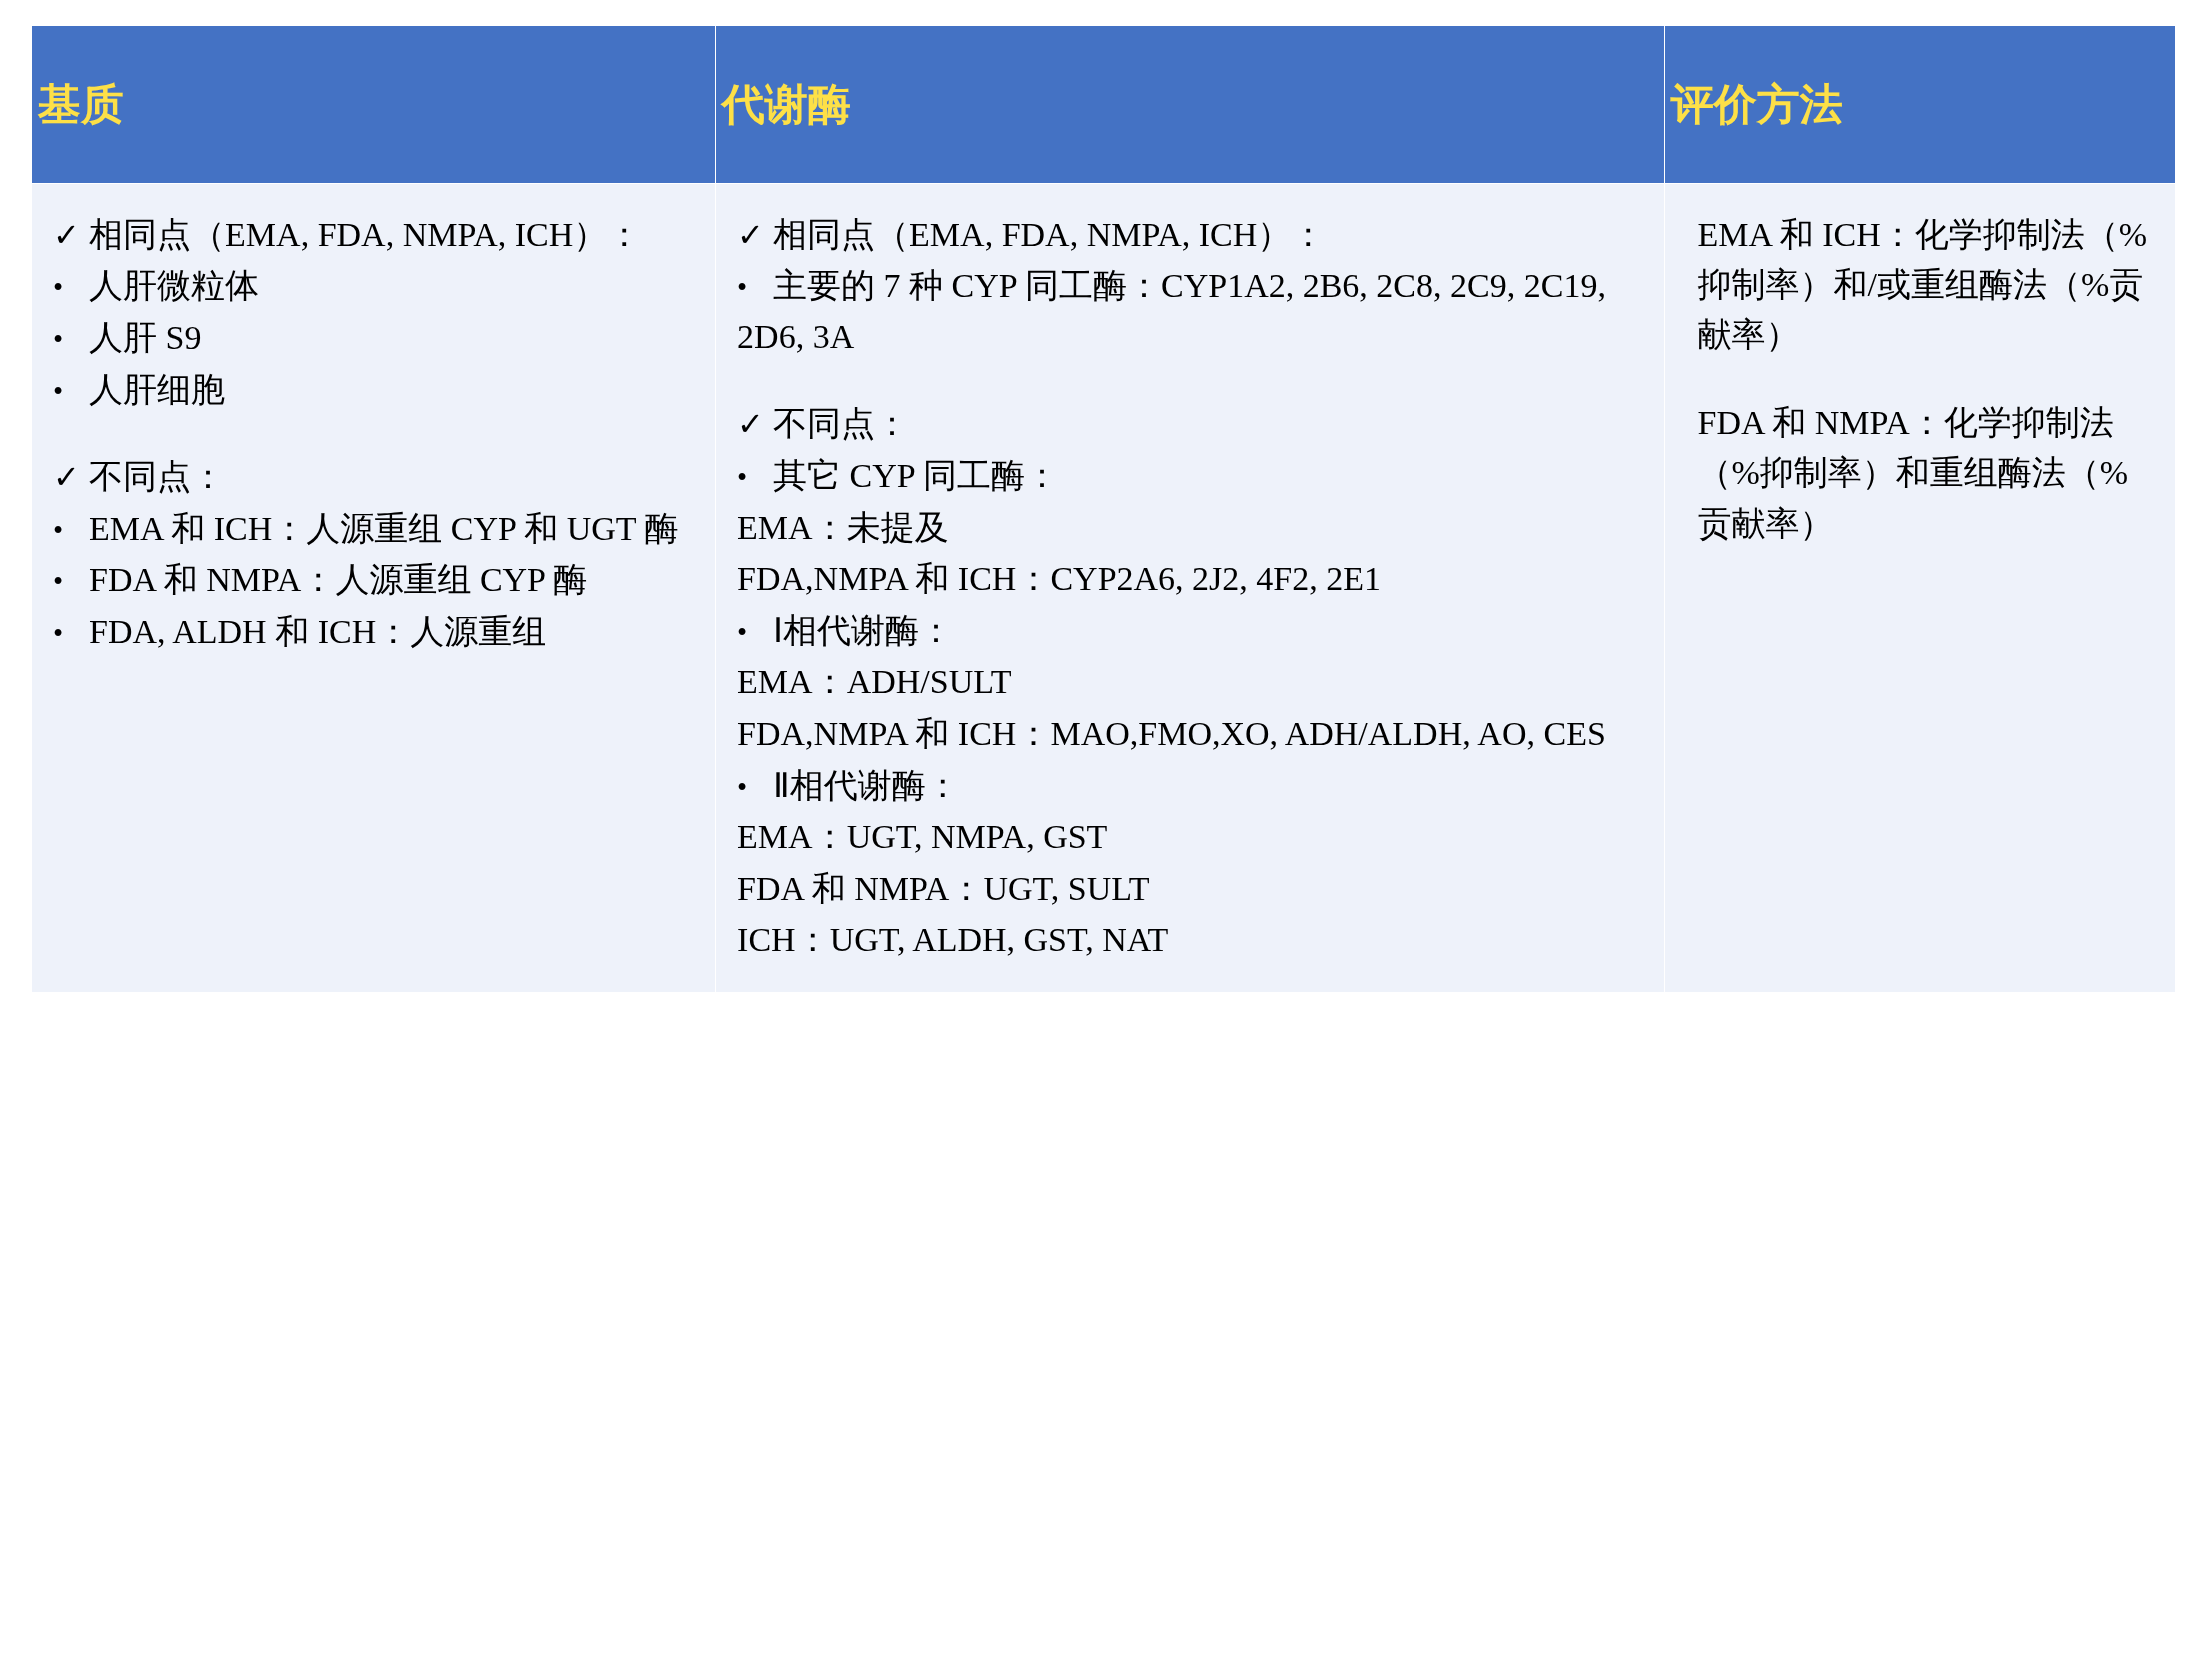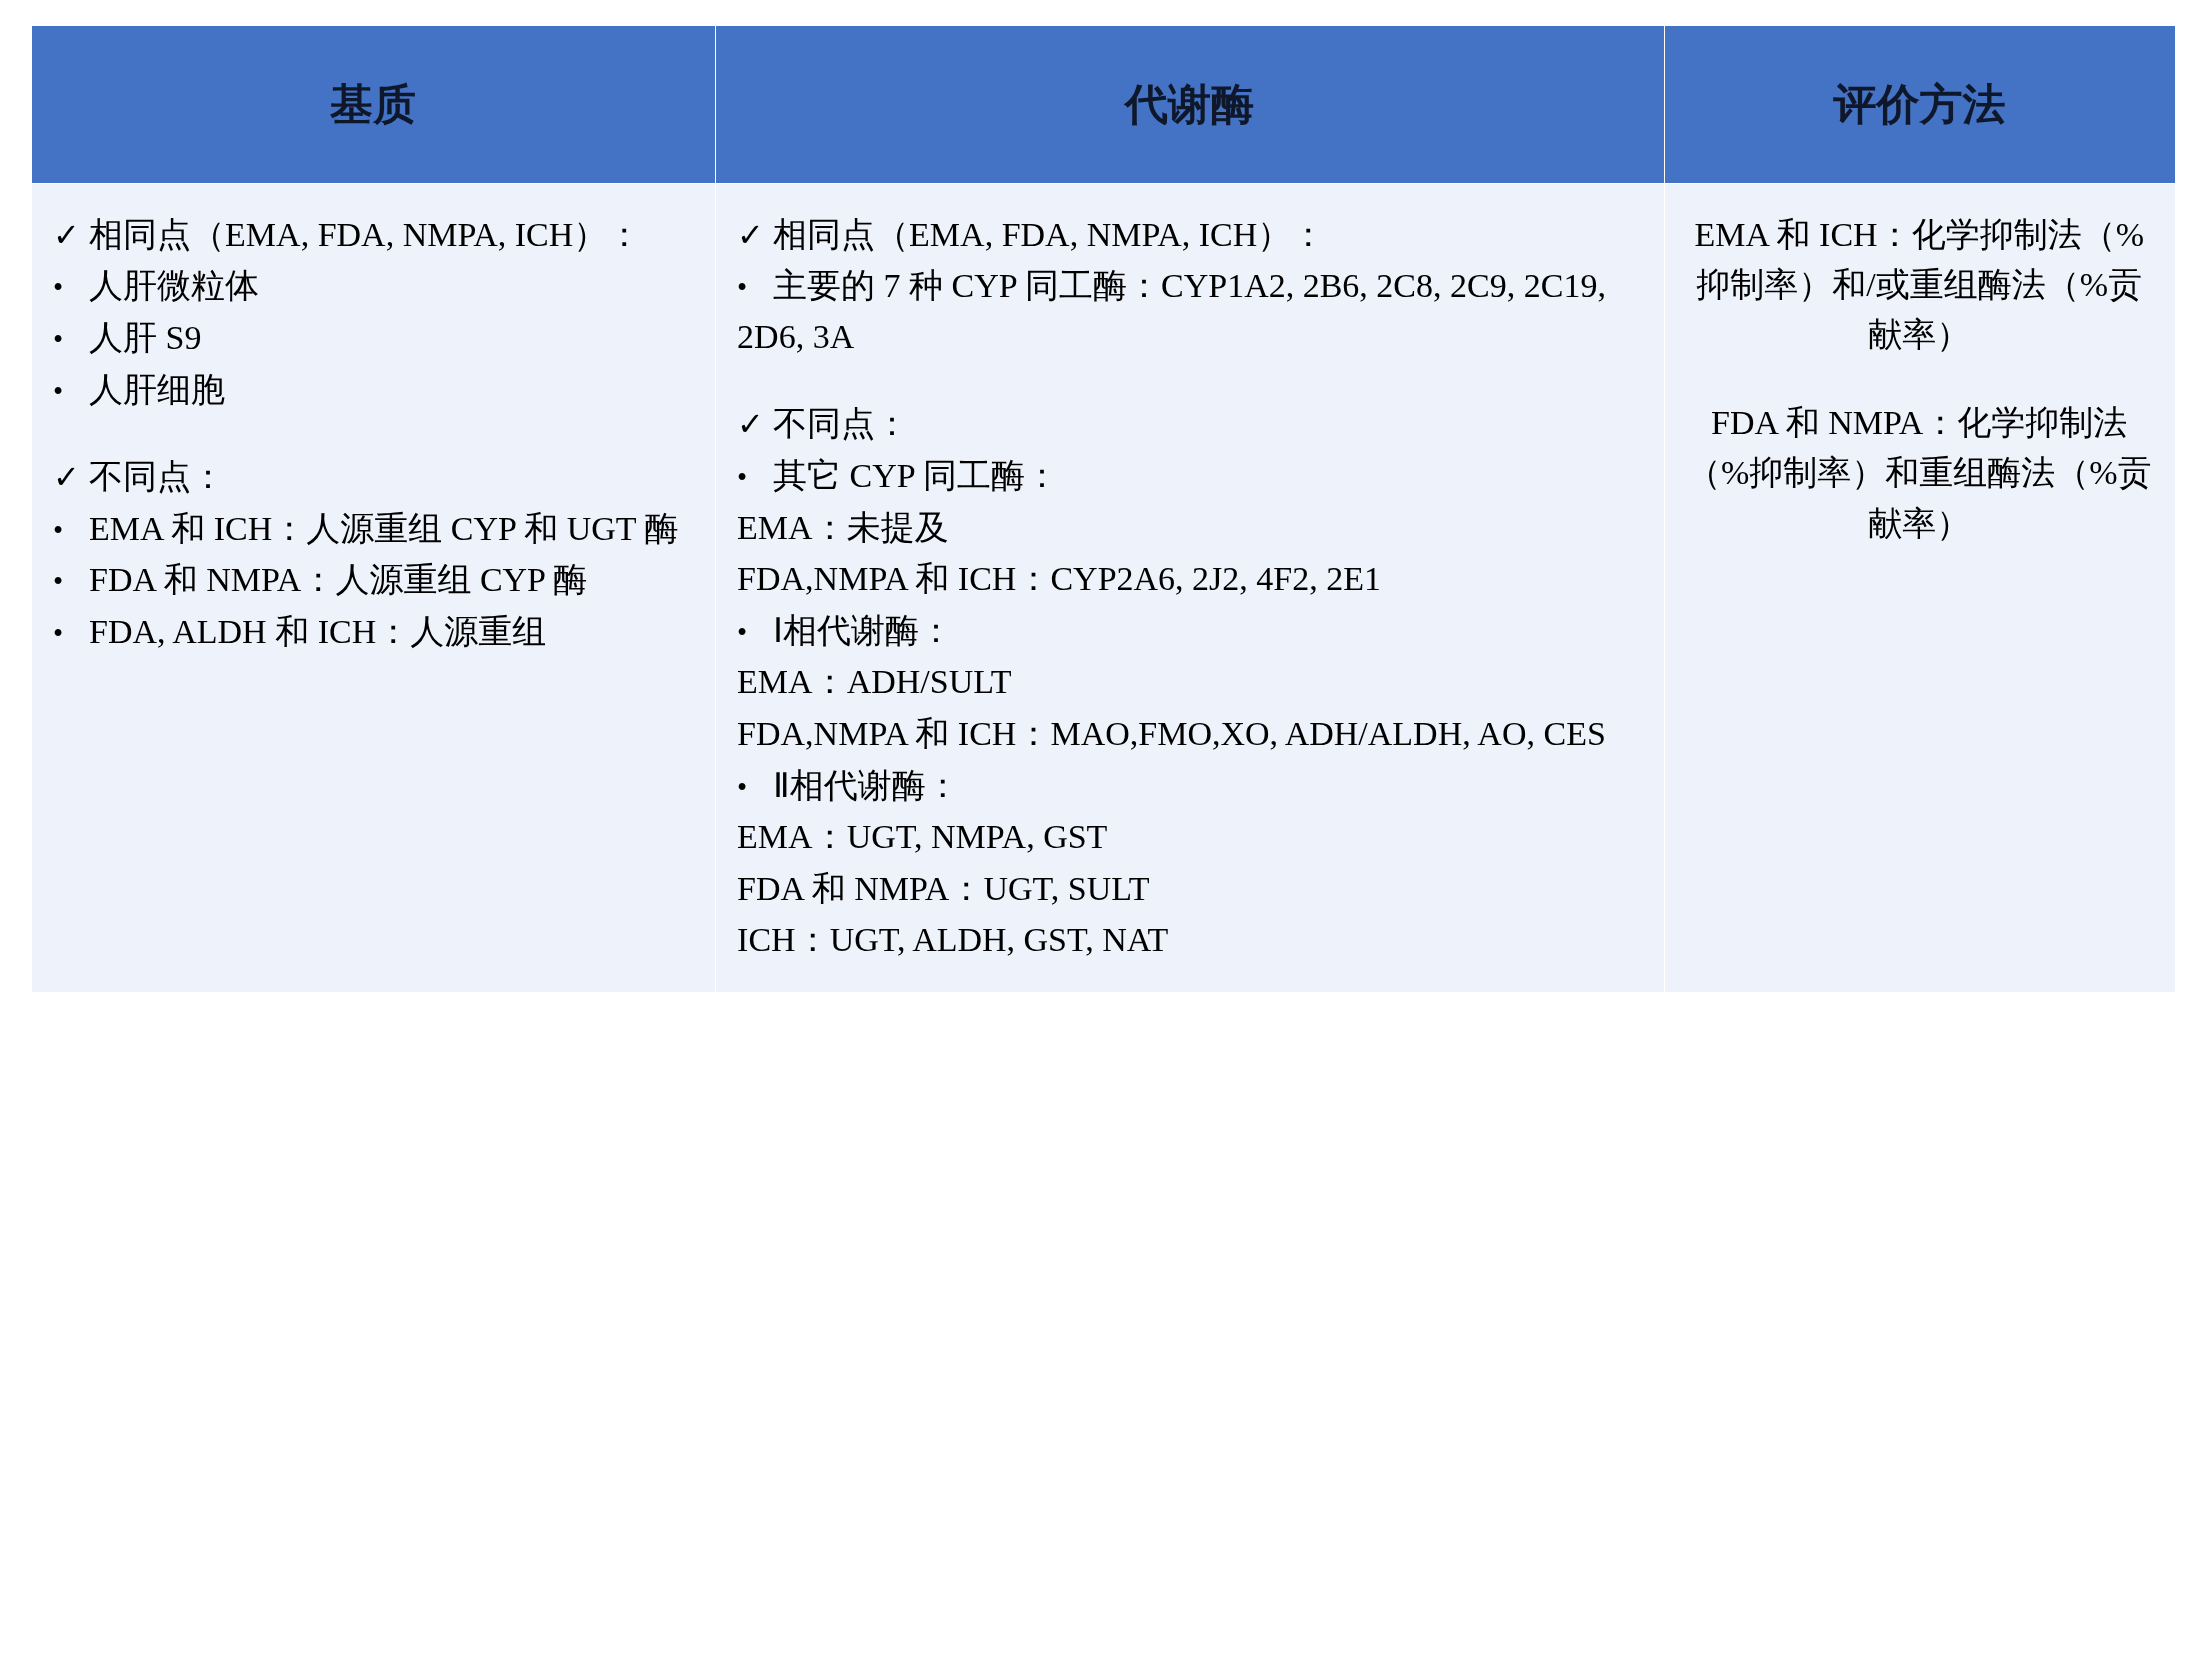--- a/index.html
+++ b/index.html
@@ -22,43 +22,42 @@
     border-collapse: collapse;
     table-layout: fixed;
     width: 2144px;
   }
   table.cmp col.c1 { width: 684px; }
   table.cmp col.c2 { width: 949px; }
   table.cmp col.c3 { width: 511px; }
 
   th.head {
     background: #4472c4;
-    color: #0f172a;
+    color: #fde047;
     font-family: "Liberation Sans", sans-serif;
     font-weight: bold;
     font-size: 43px;
     line-height: 1.1;
-    text-align: center;
+    text-align: left;
     vertical-align: middle;
     height: 157px;
     border: 1.9px solid #ffffff;
     padding: 0 6.3px;
   }
   td.cell {
     background: #eef2fa;
     border: 1.9px solid #ffffff;
     vertical-align: top;
     padding: 25.4px 21.6px 25.4px 21.6px;
     font-size: 34px;
     line-height: 1.48;
     color: #000000;
   }
   td.cell.last {
-    padding-left: 21px;
-    text-align: center;
+    padding-left: 33px;
   }
   .line {
     margin: 0 0 1.3px 0;
     white-space: normal;
   }
   .b { font-weight: normal; }
   .mark {
     display: inline-block;
     width: 36px;
     font-size: 32px;

